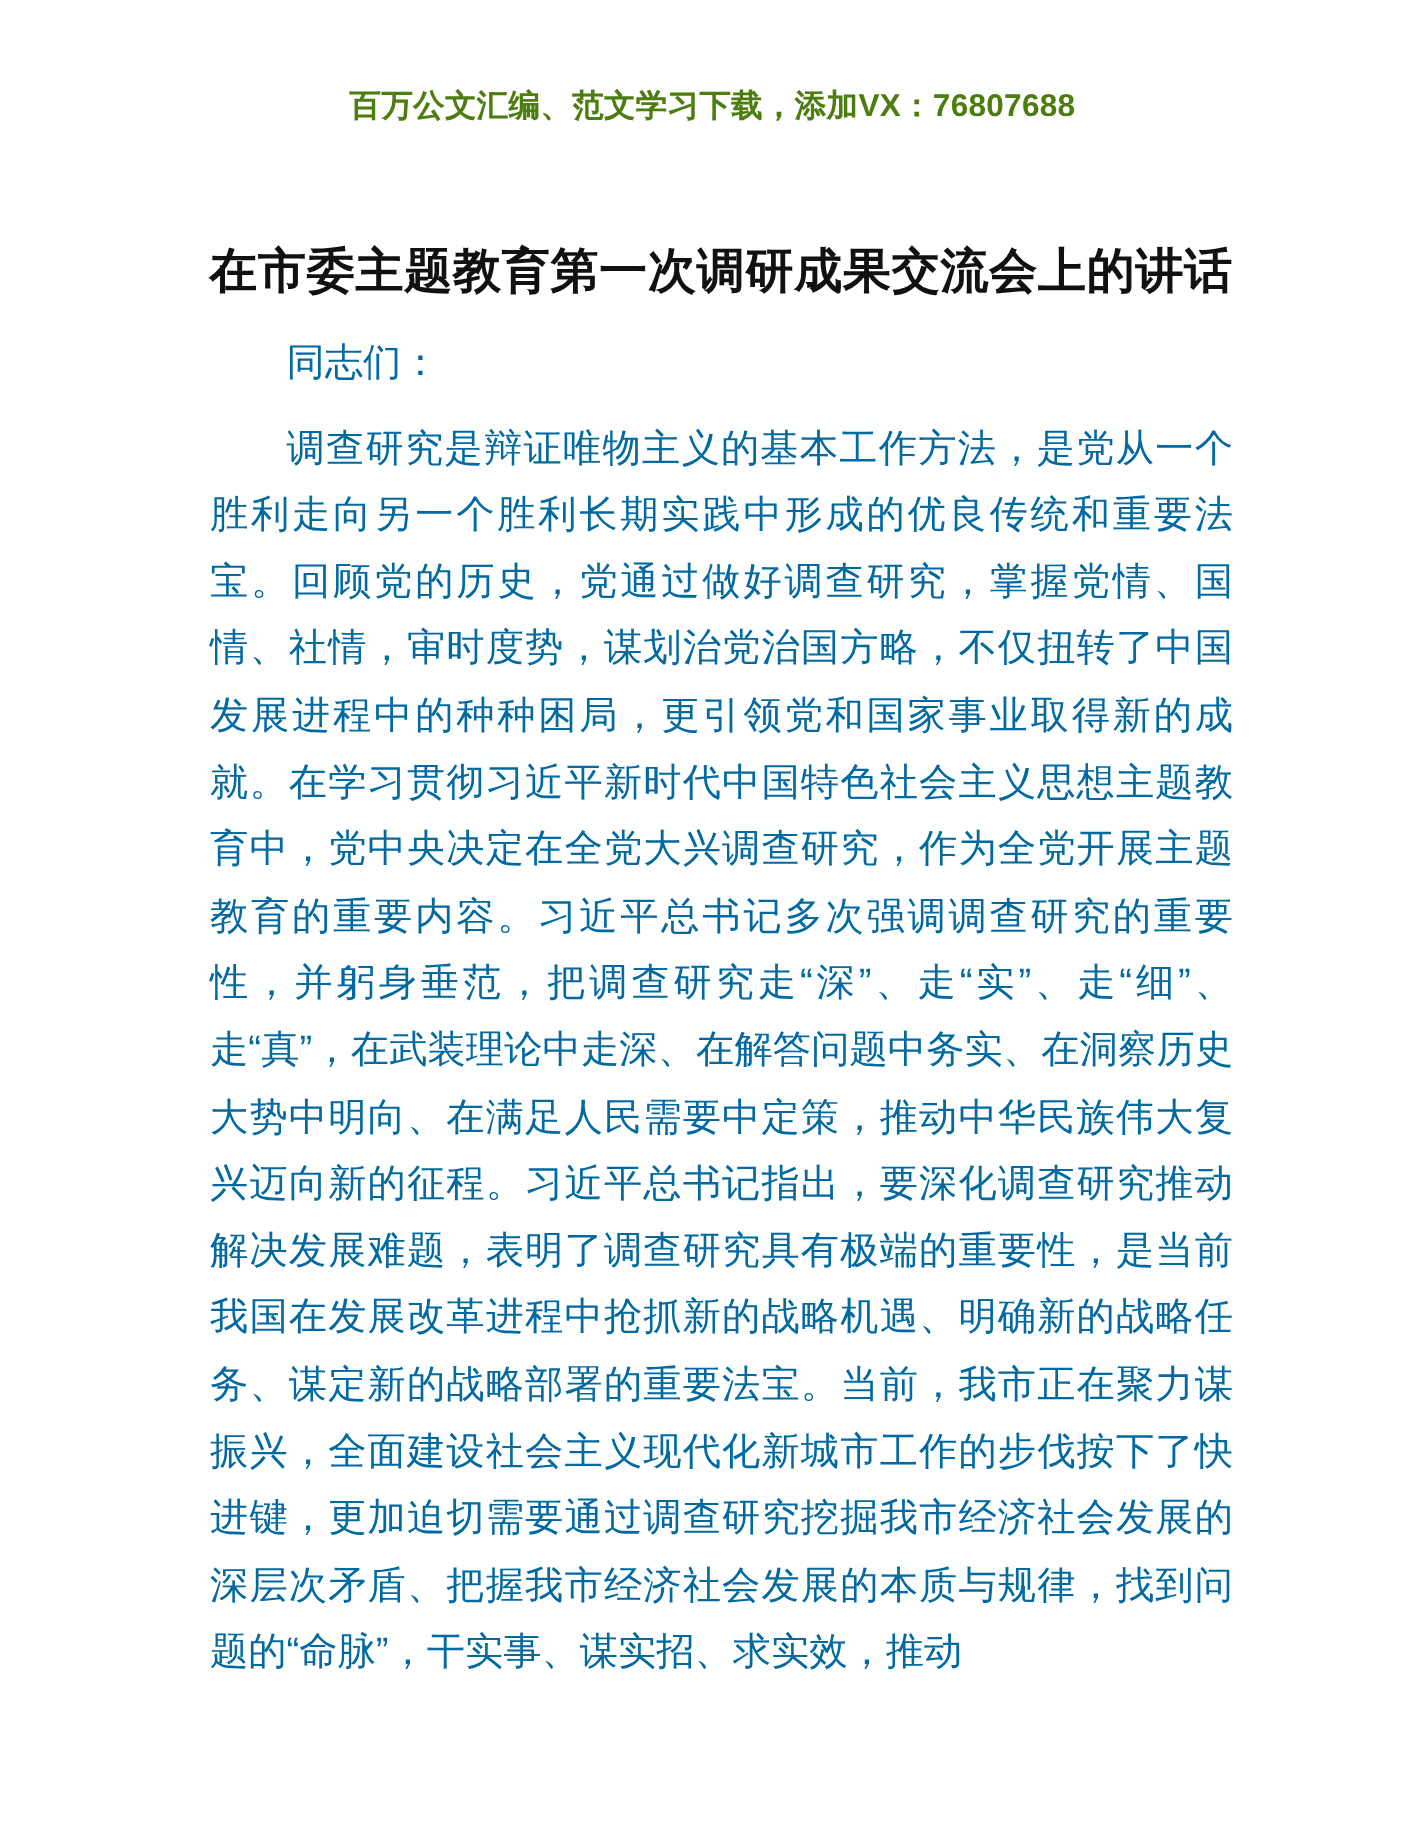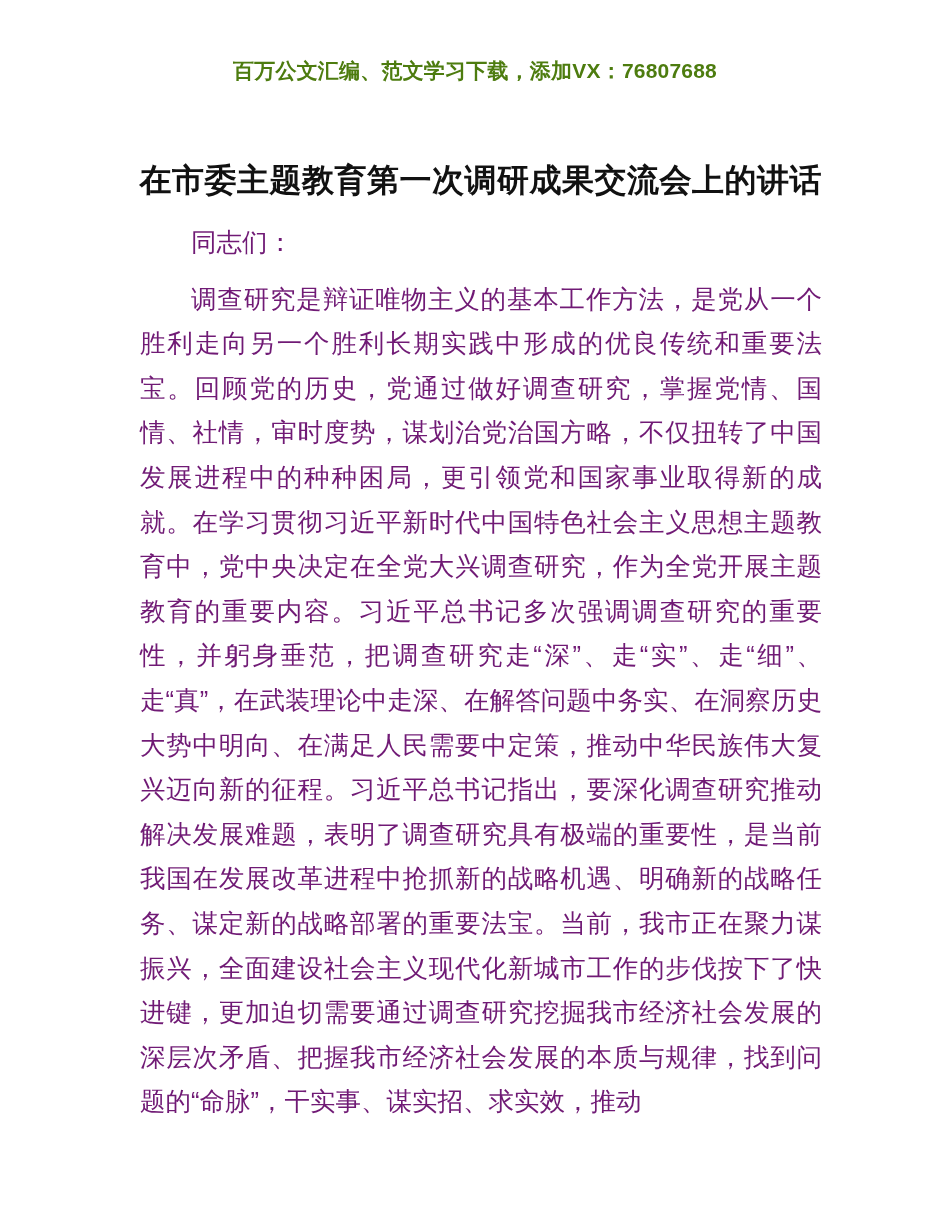--- a/index.html
+++ b/index.html
@@ -61,21 +61,21 @@
     top: 220px;
     left: 140px;
     width: 682px;
   }
 
   .para {
     margin: 0 0 0 0;
     text-indent: 2em;
     font-size: 25.5px;
     line-height: 44.6px;
-    color: #701a75;
+    color: #0369a1;
     text-align: justify;
     text-justify: inter-ideograph;
     letter-spacing: 0px;
     font-family: "Liberation Sans", "DejaVu Sans", sans-serif;
   }
 
   .para + .para {
     margin-top: 12px;
   }
 

